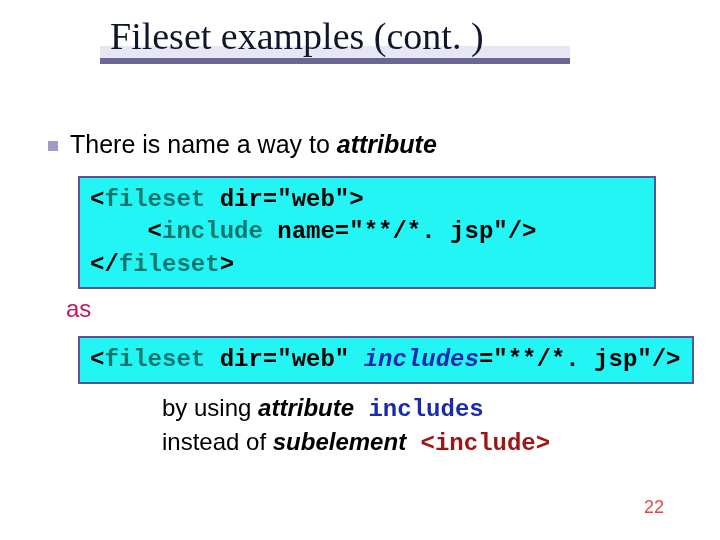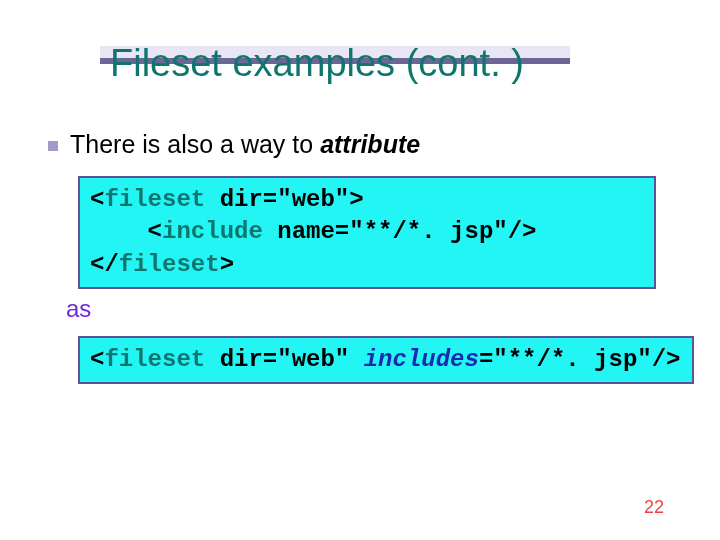--- a/index.html
+++ b/index.html
@@ -34,26 +34,25 @@
   .title-underline-dark {
     position: absolute;
     left: 100px;
     top: 58px;
     width: 470px;
     height: 6px;
     background: #6a6696;
   }
   .title {
     position: relative;
-    font-family: Liberation Sans, sans-serif;
+    font-family: Liberation Serif, serif;
     font-size: 38px;
-    color: #0f766e;
+    color: #0f172a;
     padding-left: 20px;
     z-index: 2;
-    margin-top: 28px;
   }
   .intro {
     position: absolute;
     top: 130px;
     left: 48px;
     font-size: 25px;
     color: #000;
     font-family: Verdana, Geneva, sans-serif;
   }
   .intro .bullet {
@@ -78,21 +77,21 @@
     line-height: 1.35;
     white-space: pre;
   }
   #box1 { top: 176px; width: 556px; }
   #box2 { top: 336px; width: 594px; }
   .as-text {
     position: absolute;
     top: 295px;
     left: 66px;
     font-size: 24px;
-    color: #6d28d9;
+    color: #be185d;
     font-family: Verdana, Geneva, sans-serif;
   }
   .kw-brown { color: #0f766e; }
   .kw-blue  { color: #1a2ab0; font-style: italic; }
   .footer {
     position: absolute;
     top: 392px;
     left: 162px;
     width: 520px;
     font-size: 24px;
@@ -125,27 +124,31 @@
 
 <div class="slide">
 
   <div class="title-underline-light"></div>
   <div class="title-underline-dark"></div>
   <div class="title-wrap">
     <div class="title">Fileset examples (cont. )</div>
   </div>
 
   <div class="intro">
-    <span class="bullet"></span><span>There is also a way to </span><em>attribute</em>
+    <span class="bullet"></span><span>There is name a way to </span><em>attribute</em>
   </div>
 
   <div id="box1" class="codebox"><span>&lt;</span><span class="kw-brown">fileset</span><span> dir="web"&gt;</span>
 <span>    &lt;</span><span class="kw-brown">include</span><span> name="**/*. jsp"/&gt;</span>
 <span>&lt;/</span><span class="kw-brown">fileset</span><span>&gt;</span></div>
 
   <div class="as-text">as</div>
 
   <div id="box2" class="codebox"><span>&lt;</span><span class="kw-brown">fileset</span><span> dir="web" </span><span class="kw-blue">includes</span><span>="**/*. jsp"/&gt;</span></div>
 
+  <div class="footer">
+    <span>by using </span><span class="em1">attribute</span><span class="mono-blue"> includes</span><br>
+    <span>instead of </span><span class="em1">subelement</span><span class="mono-brown"> &lt;</span><span class="mono-brown">include</span><span class="mono-brown">&gt;</span>
+  </div>
 
   <div class="pagenum">22</div>
 
 </div>
 
 </body></html>

